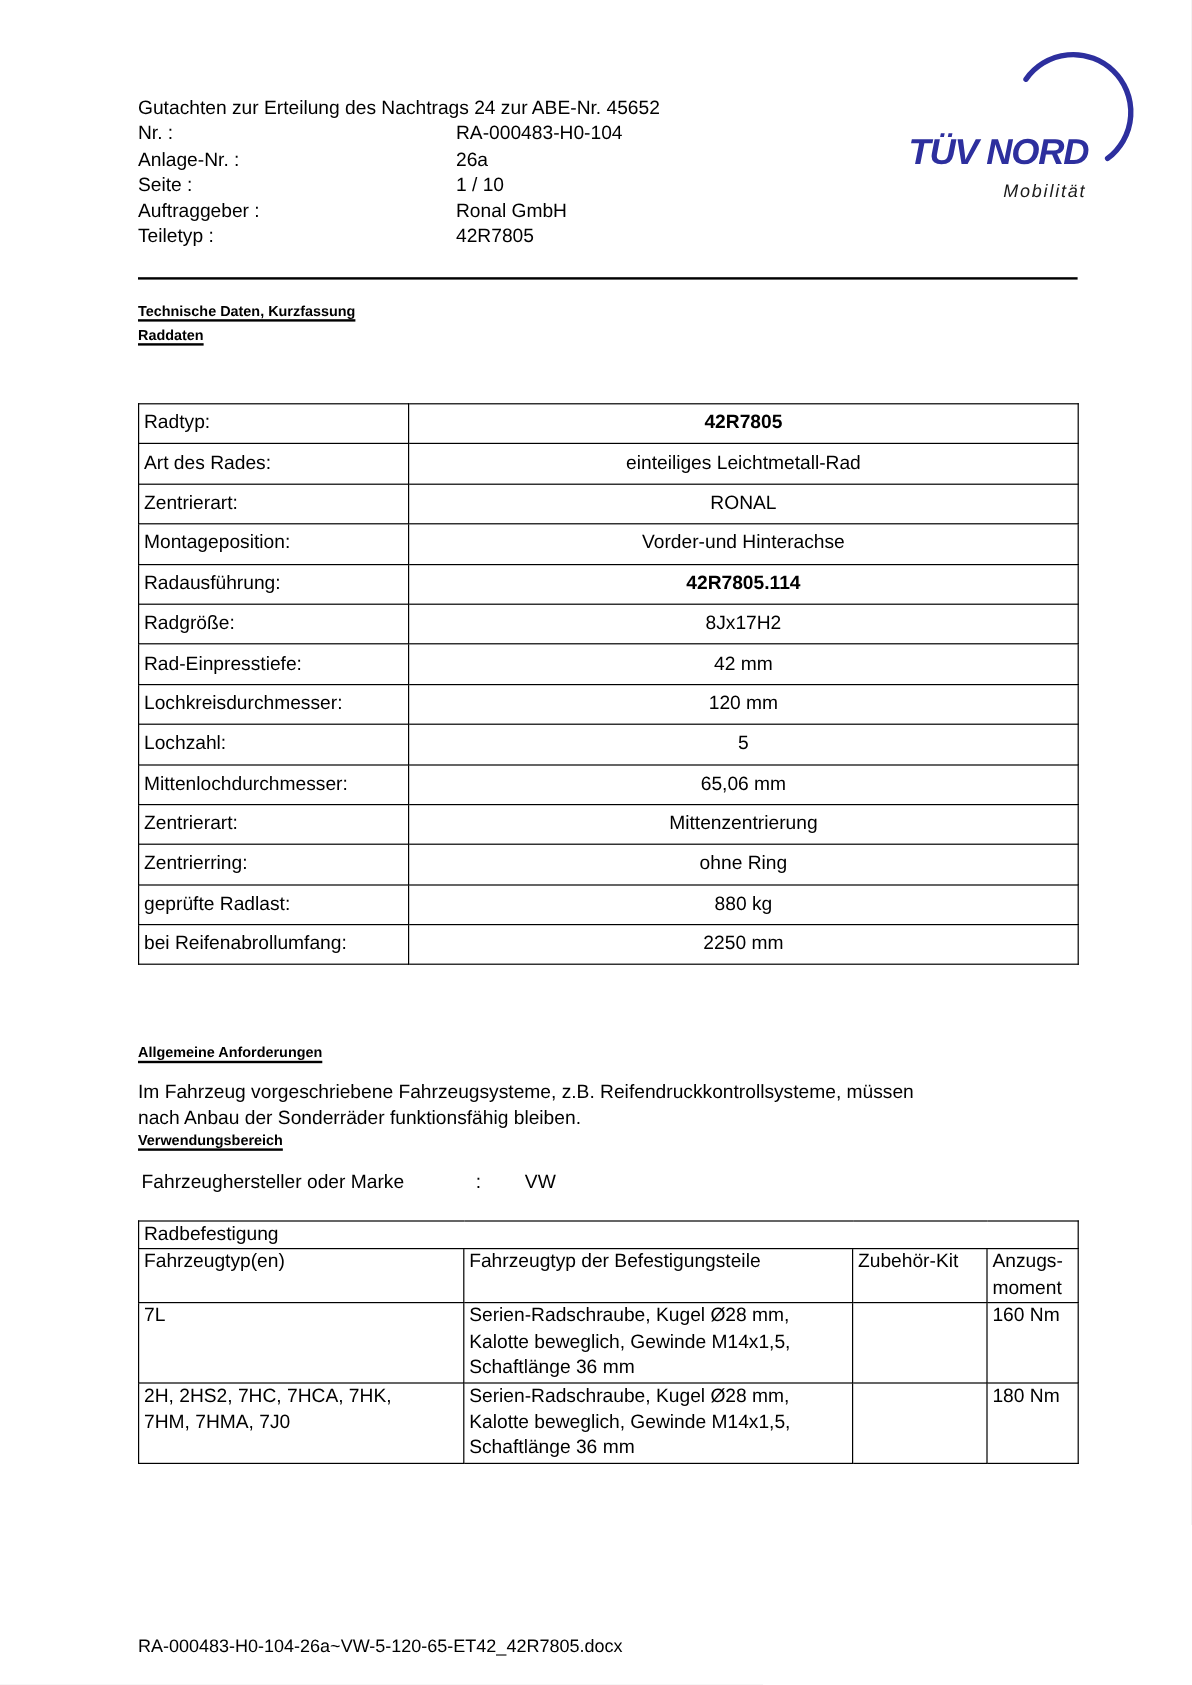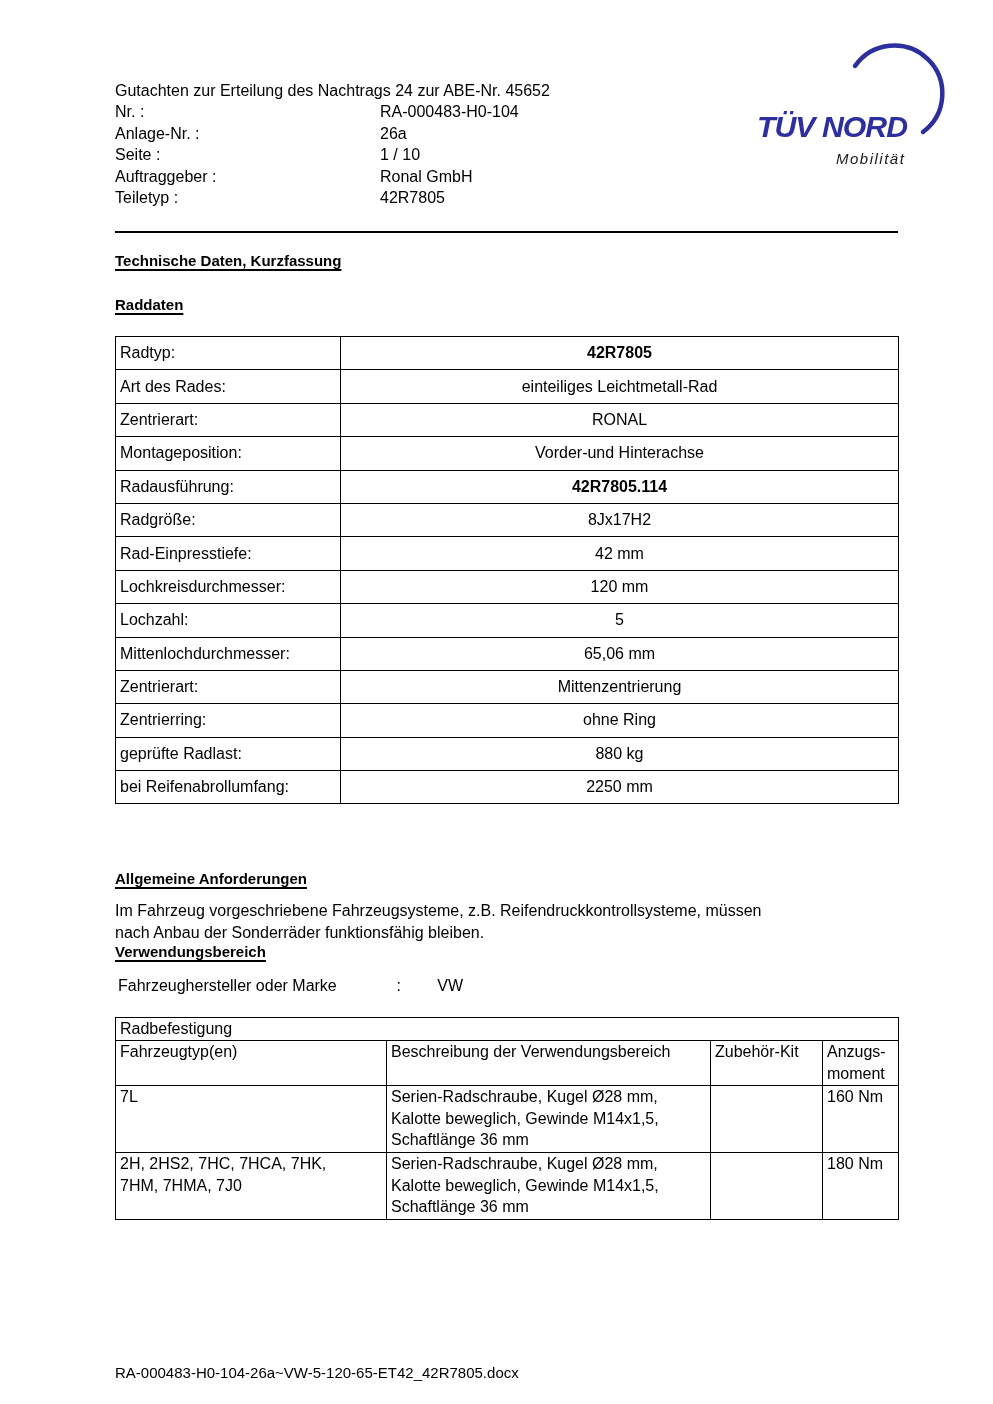--- a/index.html
+++ b/index.html
@@ -18,28 +18,28 @@
   .header-row{display:flex;gap:35px;}
   .hl{display:inline-block;width:230px;flex:0 0 230px;}
   .hv{white-space:nowrap;}
   
   .logo{position:absolute;left:752px;top:40px;width:205px;height:140px;}
   
   .rule{position:absolute;left:115px;top:231px;width:783px;border-top:2.5px solid #000;}
   
   .heading{
     position:absolute;left:115px;
-    font-weight:bold;font-size:15px;
+    font-weight:bold;font-size:12px;
     text-decoration:underline;
     text-decoration-thickness:1.5px;
     text-underline-offset:3px;
     white-space:nowrap;
   }
   .h-tech{top:252px;}
-  .h-rad{top:296px;}
+  .h-rad{top:272px;}
   .h-allg{top:870px;}
   .h-verw{top:943px;}
   
   table{border-collapse:collapse;table-layout:fixed;}
   .t1{position:absolute;left:115px;top:336px;width:783px;}
   .t1 td{
     border:1.5px solid #000;
     height:32.4px;
     padding:0 4px;
     overflow:hidden;white-space:nowrap;
@@ -194,21 +194,21 @@
         <col style="width:324px">
         <col style="width:112px">
         <col style="width:76px">
       </colgroup>
     <tbody>
       <tr>
         <td colspan="4" class="t2-title-cell">Radbefestigung</td>
       </tr>
       <tr class="t2-head">
         <td>Fahrzeugtyp(en)</td>
-        <td>Beschreibung der Verwendungsbereich</td>
+        <td>Fahrzeugtyp der Befestigungsteile</td>
         <td>Zubehör-Kit</td>
         <td>Anzugs-moment</td>
       </tr>
       <tr class="t2-body">
         <td class="prelines">7L</td>
         <td class="prelines">Serien-Radschraube, Kugel Ø28 mm,
 Kalotte beweglich, Gewinde M14x1,5,
 Schaftlänge 36 mm</td>
         <td></td>
         <td>160 Nm</td>

